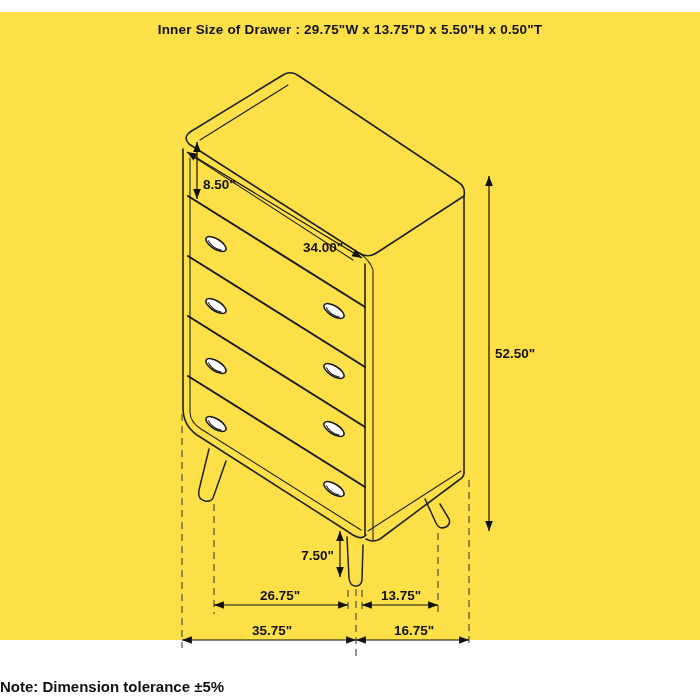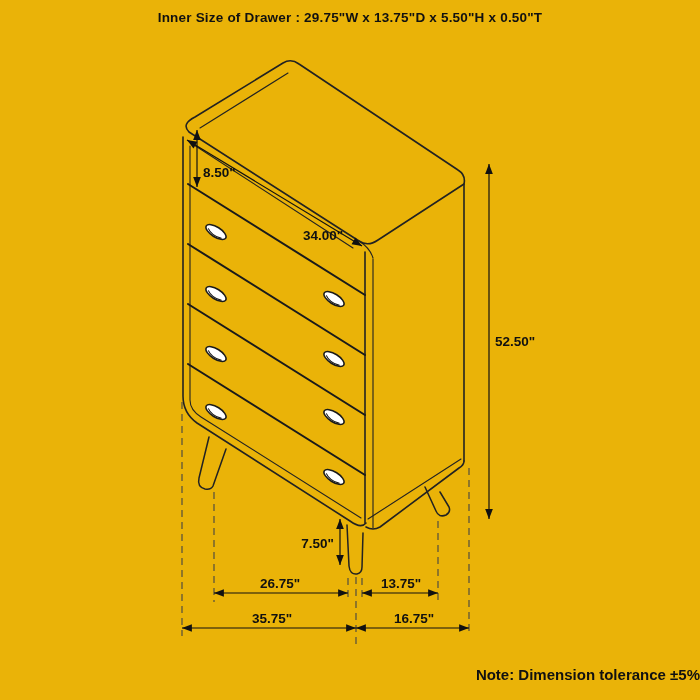--- a/index.html
+++ b/index.html
@@ -1,20 +1,20 @@
 <!DOCTYPE html>
 <html><head>
 <meta charset="utf-8">
 <style>
   html,body{margin:0;padding:0;background:#ffffff;width:700px;height:700px;overflow:hidden;}
-  .stage{position:relative;width:700px;height:700px;background:#eab308;
-         font-family:"Liberation Sans", sans-serif;}
+  .stage{position:relative;width:700px;height:628px;background:#fde047;
+         font-family:"Liberation Sans", sans-serif;margin-top:12px;}
   .hdr{position:absolute;top:10px;left:0;width:700px;text-align:center;
        font-size:13.5px;font-weight:bold;color:#111;letter-spacing:.2px;}
-  .note{position:absolute;top:666px;left:0;width:700px;text-align:right;
+  .note{position:absolute;top:666px;left:0;width:700px;text-align:left;
         font-size:15px;font-weight:bold;color:#111;}
   svg{position:absolute;left:0;top:0;}
   .cab{stroke:#222;fill:none;stroke-width:1.6;stroke-linecap:round;stroke-linejoin:round;}
   .thin{stroke:#222;fill:none;stroke-width:1.1;stroke-linecap:round;}
   .drw{stroke:#1a1a1a;fill:none;stroke-width:2;stroke-linecap:round;}
   .hnd{stroke:#1a1a1a;fill:#fff;stroke-width:1.5;}
   .hnd2{stroke:#1a1a1a;fill:none;stroke-width:1.1;}
   .leg{stroke:#222;fill:none;stroke-width:1.5;stroke-linecap:round;stroke-linejoin:round;}
   .ext{stroke:#444;fill:none;stroke-width:1.1;stroke-dasharray:7 5;}
   .dim{stroke:#111;fill:none;stroke-width:1.2;}

